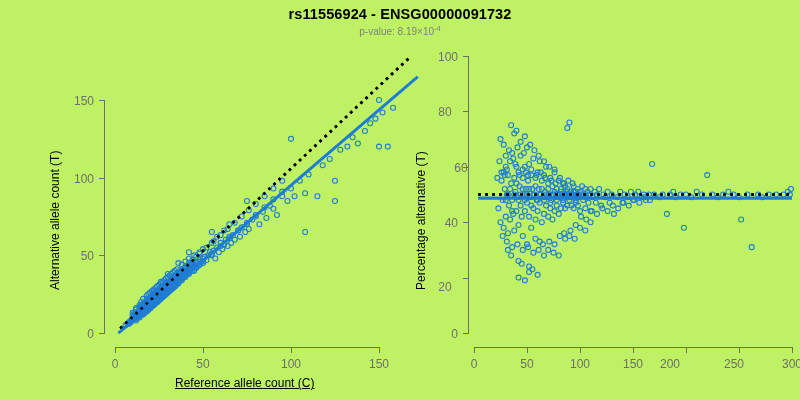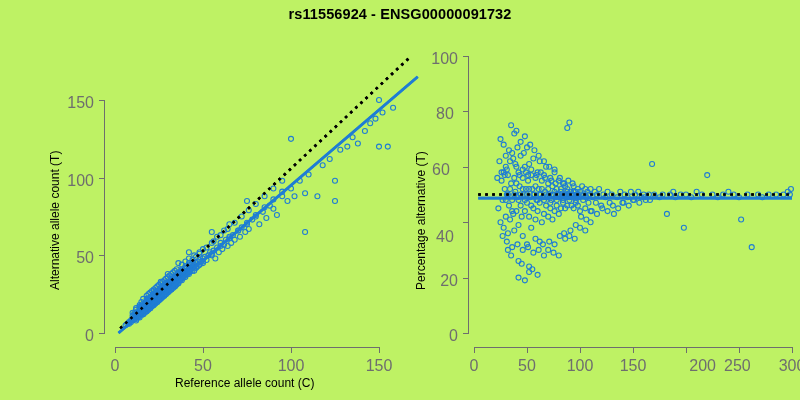--- a/index.html
+++ b/index.html
@@ -52,21 +52,21 @@
   .axis-line {
     position: absolute;
     background: #6e6e6e;
   }
   .tick {
     position: absolute;
     background: #6e6e6e;
   }
   .tick-label {
     position: absolute;
-    font-size: 16px;
+    font-size: 12px;
     color: #6e6e6e;
     white-space: nowrap;
   }
   .axis-title {
     position: absolute;
     font-size: 12px;
     color: #000000;
     white-space: nowrap;
   }
   .axis-title-y {
@@ -80,20 +80,21 @@
     overflow: visible;
   }
 </style>
 </head>
 <body>
 
 <div id="page">
 
   <div id="plot-title">rs11556924 - ENSG00000091732</div>
 
+  <div id="plot-subtitle"><span>p-value: 8.19×10</span><sup>-4</sup></div>
 
   <div class="panel" id="panel-left">
 
     <div class="axis-line" style="left:104px; top:100px; width:1px; height:234px;"></div>
     <div class="tick" style="left:99px; top:333px; width:6px; height:1px;"></div>
     <div class="tick" style="left:99px; top:255px; width:6px; height:1px;"></div>
     <div class="tick" style="left:99px; top:178px; width:6px; height:1px;"></div>
     <div class="tick" style="left:99px; top:100px; width:6px; height:1px;"></div>
 
     <div class="tick-label" style="left:74px; top:327px; width:20px; text-align:right;">0</div>
@@ -105,21 +106,21 @@
     <div class="tick" style="left:115px; top:347px; width:1px; height:6px;"></div>
     <div class="tick" style="left:203px; top:347px; width:1px; height:6px;"></div>
     <div class="tick" style="left:291px; top:347px; width:1px; height:6px;"></div>
     <div class="tick" style="left:379px; top:347px; width:1px; height:6px;"></div>
 
     <div class="tick-label" style="left:100px; top:357px; width:30px; text-align:center;">0</div>
     <div class="tick-label" style="left:188px; top:357px; width:30px; text-align:center;">50</div>
     <div class="tick-label" style="left:276px; top:357px; width:30px; text-align:center;">100</div>
     <div class="tick-label" style="left:364px; top:357px; width:30px; text-align:center;">150</div>
 
-    <div class="axis-title" style="left:175px; top:376px;">Reference allele count (C)</div>
+    <div class="axis-title" style="left:175px; top:376px;text-decoration:underline;">Reference allele count (C)</div>
     <div class="axis-title axis-title-y" style="left:48px; top:290px;">Alternative allele count (T)</div>
 
     <svg class="layer" id="svg-left" width="400" height="400">
         <line x1="120.28" y1="328.34" x2="410.68" y2="56.51" stroke="#000000" stroke-width="2.6" stroke-dasharray="2.6 4.4" stroke-linecap="butt"></line>
         <line x1="118.52" y1="333.00" x2="417.72" y2="76.70" stroke="#1f7dd4" stroke-width="2.6"></line>
         <g fill="none" stroke="#1f7dd4" stroke-width="1.1">
           <circle cx="125.56" cy="325.23" r="2.5"></circle>
           <circle cx="127.32" cy="323.68" r="2.5"></circle>
           <circle cx="129.08" cy="322.13" r="2.5"></circle>
           <circle cx="129.08" cy="323.68" r="2.5"></circle>
@@ -503,40 +504,40 @@
 
     <div class="axis-line" style="left:68px; top:56px; width:1px; height:278px;"></div>
     <div class="tick" style="left:63px; top:333px; width:6px; height:1px;"></div>
     <div class="tick" style="left:63px; top:278px; width:6px; height:1px;"></div>
     <div class="tick" style="left:63px; top:222px; width:6px; height:1px;"></div>
     <div class="tick" style="left:63px; top:167px; width:6px; height:1px;"></div>
     <div class="tick" style="left:63px; top:111px; width:6px; height:1px;"></div>
     <div class="tick" style="left:63px; top:56px; width:6px; height:1px;"></div>
 
     <div class="tick-label" style="left:38px; top:327px; width:20px; text-align:right;">0</div>
-    <div class="tick-label" style="left:32px; top:272px; width:26px; text-align:right;">20</div>
-    <div class="tick-label" style="left:32px; top:228px; width:26px; text-align:center;">40</div>
-    <div class="tick-label" style="left:32px; top:161px; width:26px; text-align:left;">60</div>
+    <div class="tick-label" style="left:32px; top:280px; width:26px; text-align:center;">20</div>
+    <div class="tick-label" style="left:32px; top:216px; width:26px; text-align:right;">40</div>
+    <div class="tick-label" style="left:48px; top:161px; width:26px; text-align:center;">60</div>
     <div class="tick-label" style="left:32px; top:105px; width:26px; text-align:center;">80</div>
     <div class="tick-label" style="left:26px; top:50px; width:32px; text-align:right;">100</div>
 
     <div class="axis-line" style="left:74px; top:347px; width:318px; height:1px;"></div>
     <div class="tick" style="left:74px;  top:347px; width:1px; height:6px;"></div>
     <div class="tick" style="left:127px; top:347px; width:1px; height:6px;"></div>
     <div class="tick" style="left:180px; top:347px; width:1px; height:6px;"></div>
     <div class="tick" style="left:233px; top:347px; width:1px; height:6px;"></div>
     <div class="tick" style="left:286px; top:347px; width:1px; height:6px;"></div>
     <div class="tick" style="left:339px; top:347px; width:1px; height:6px;"></div>
     <div class="tick" style="left:392px; top:347px; width:1px; height:6px;"></div>
 
     <div class="tick-label" style="left:59px;  top:357px; width:30px; text-align:center;">0</div>
     <div class="tick-label" style="left:112px; top:357px; width:30px; text-align:center;">50</div>
     <div class="tick-label" style="left:165px; top:357px; width:30px; text-align:center;">100</div>
     <div class="tick-label" style="left:218px; top:357px; width:30px; text-align:center;">150</div>
-    <div class="tick-label" style="left:286px; top:357px; width:30px; text-align:right;">200</div>
+    <div class="tick-label" style="left:260px; top:357px; width:30px; text-align:left;">200</div>
     <div class="tick-label" style="left:324px; top:357px; width:30px; text-align:left;">250</div>
     <div class="tick-label" style="left:377px; top:357px; width:30px; text-align:center;">300</div>
 
     <div class="axis-title axis-title-y" style="left:14px; top:290px;">Percentage alternative (T)</div>
 
     <svg class="layer" id="svg-right" width="400" height="400">
         <line x1="78.24" y1="194.50" x2="392.00" y2="194.50" stroke="#000000" stroke-width="2.6" stroke-dasharray="2.6 4.4" stroke-linecap="butt"></line>
         <line x1="78.24" y1="198.10" x2="392.00" y2="198.10" stroke="#1f7dd4" stroke-width="2.6"></line>
         <g fill="none" stroke="#1f7dd4" stroke-width="1.1">
           <circle cx="97.32" cy="177.88" r="2.5"></circle>

